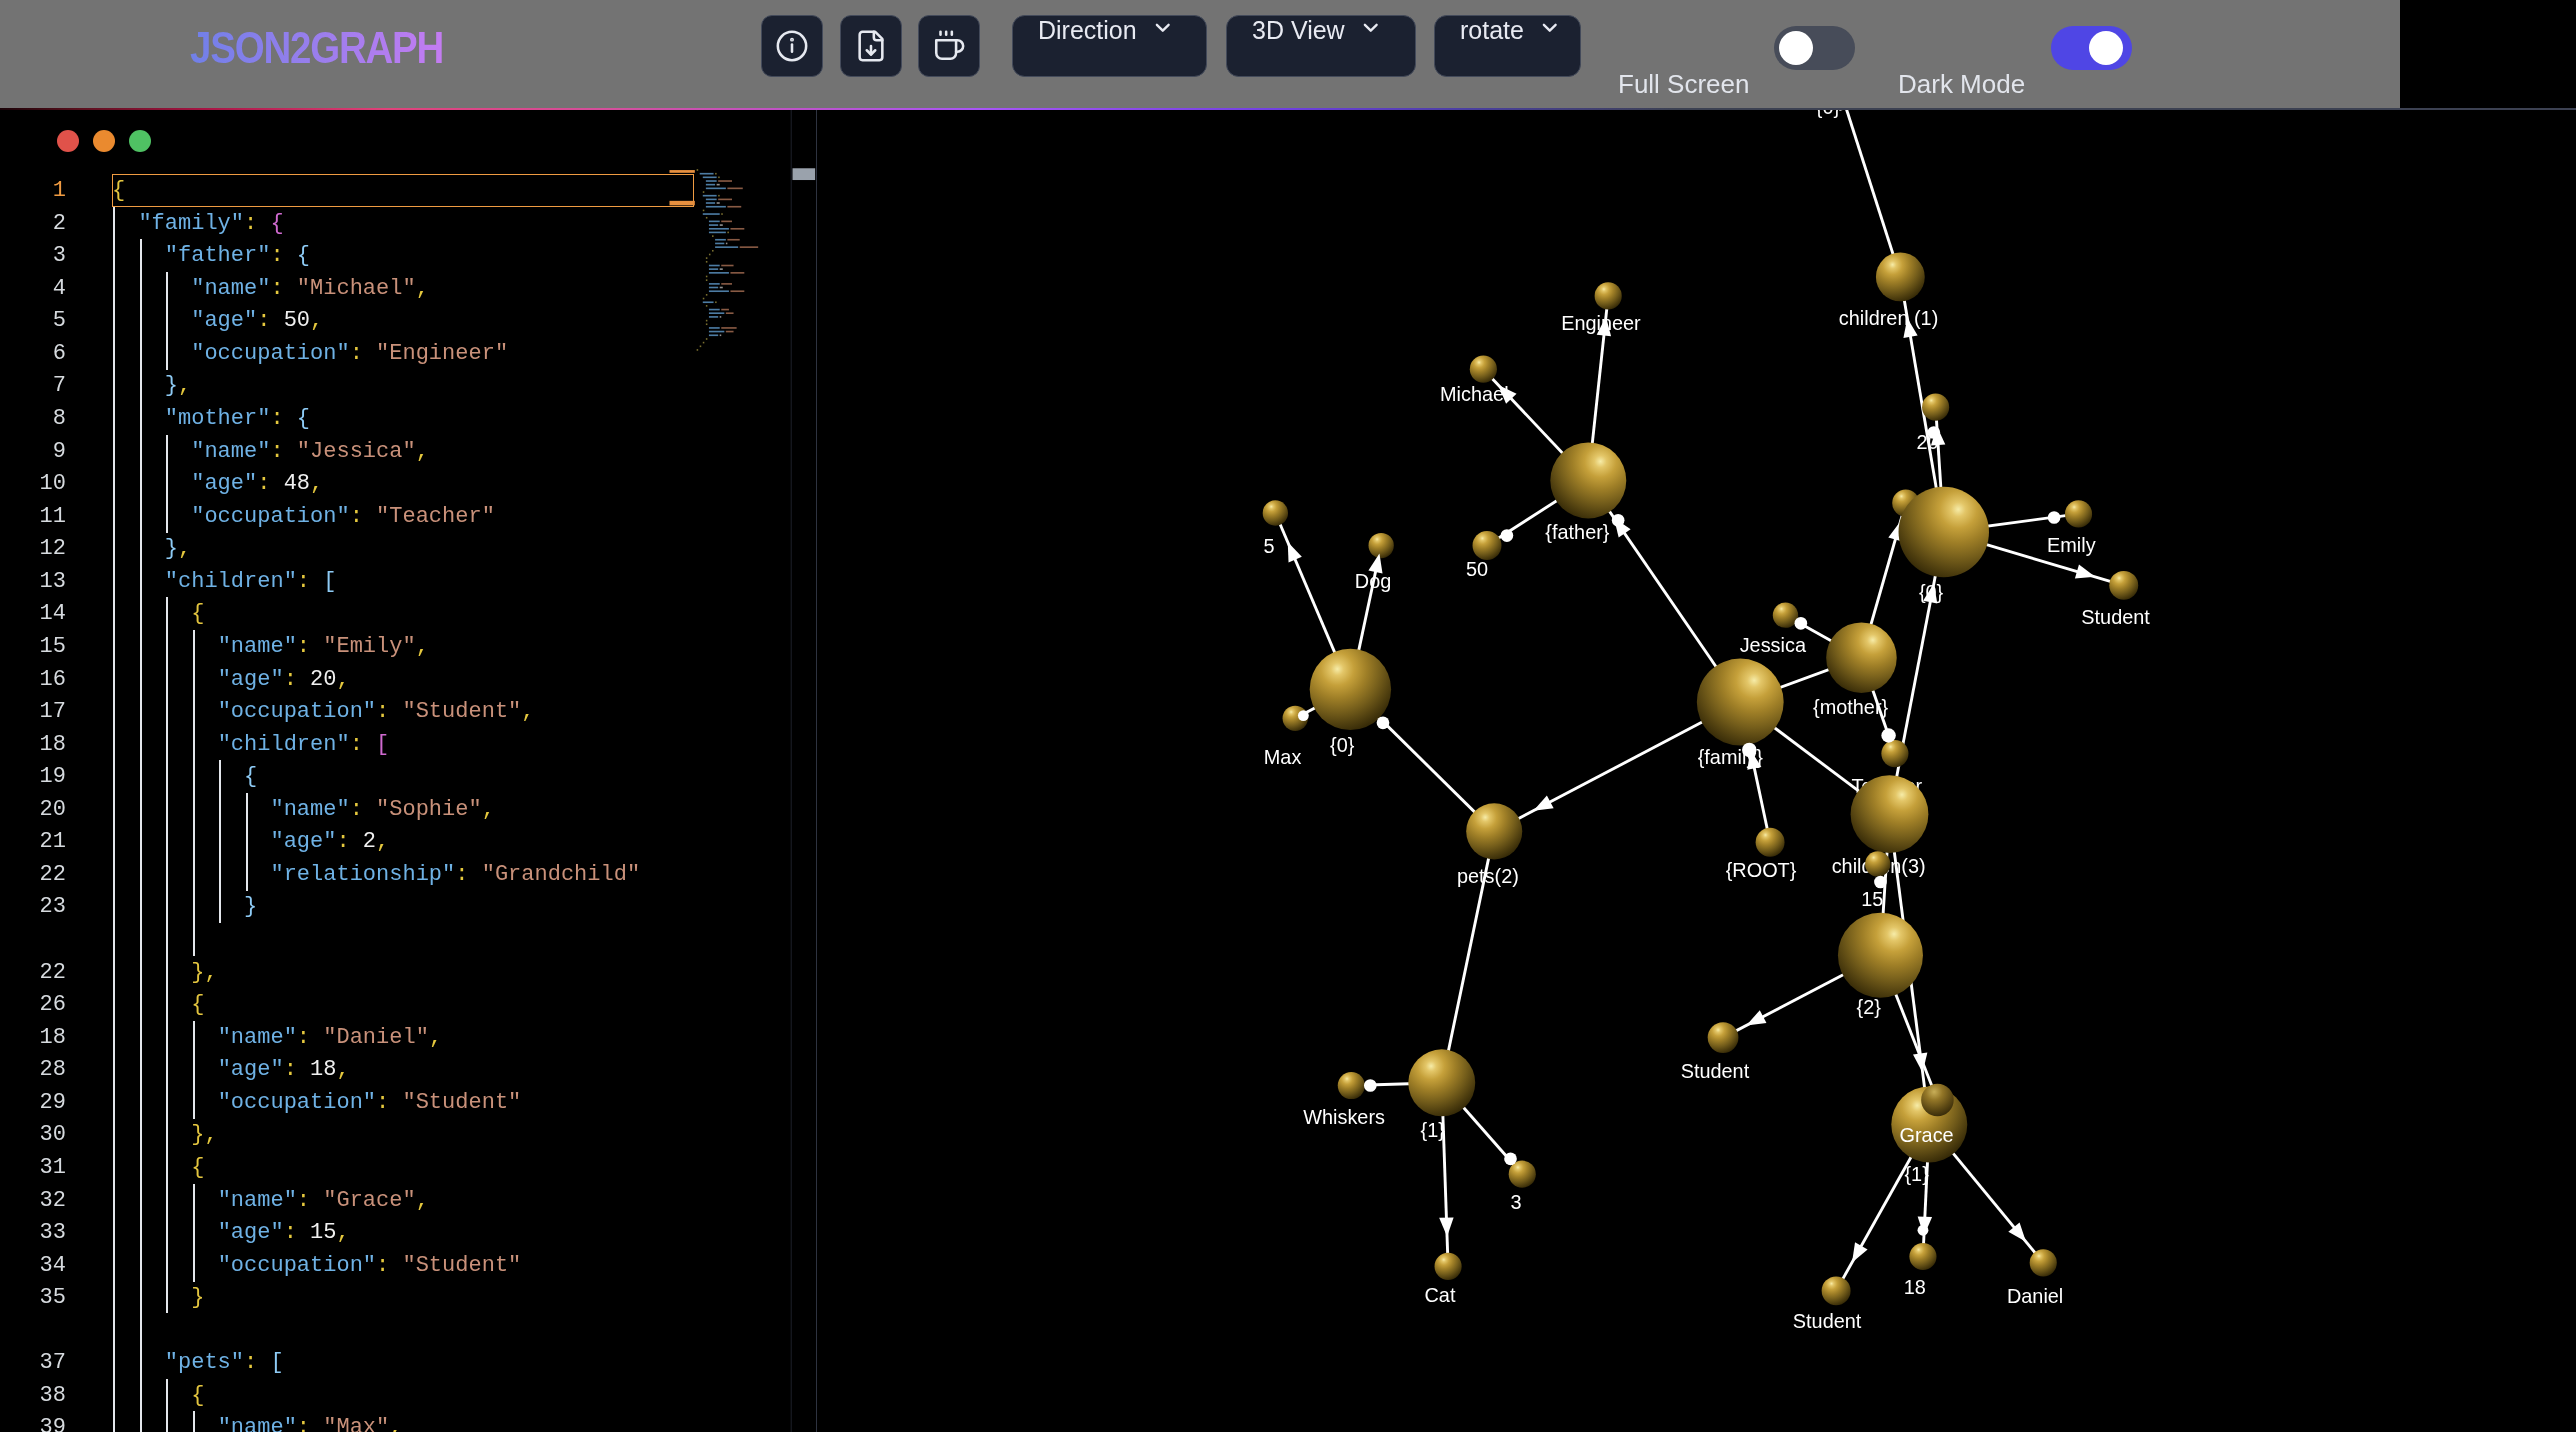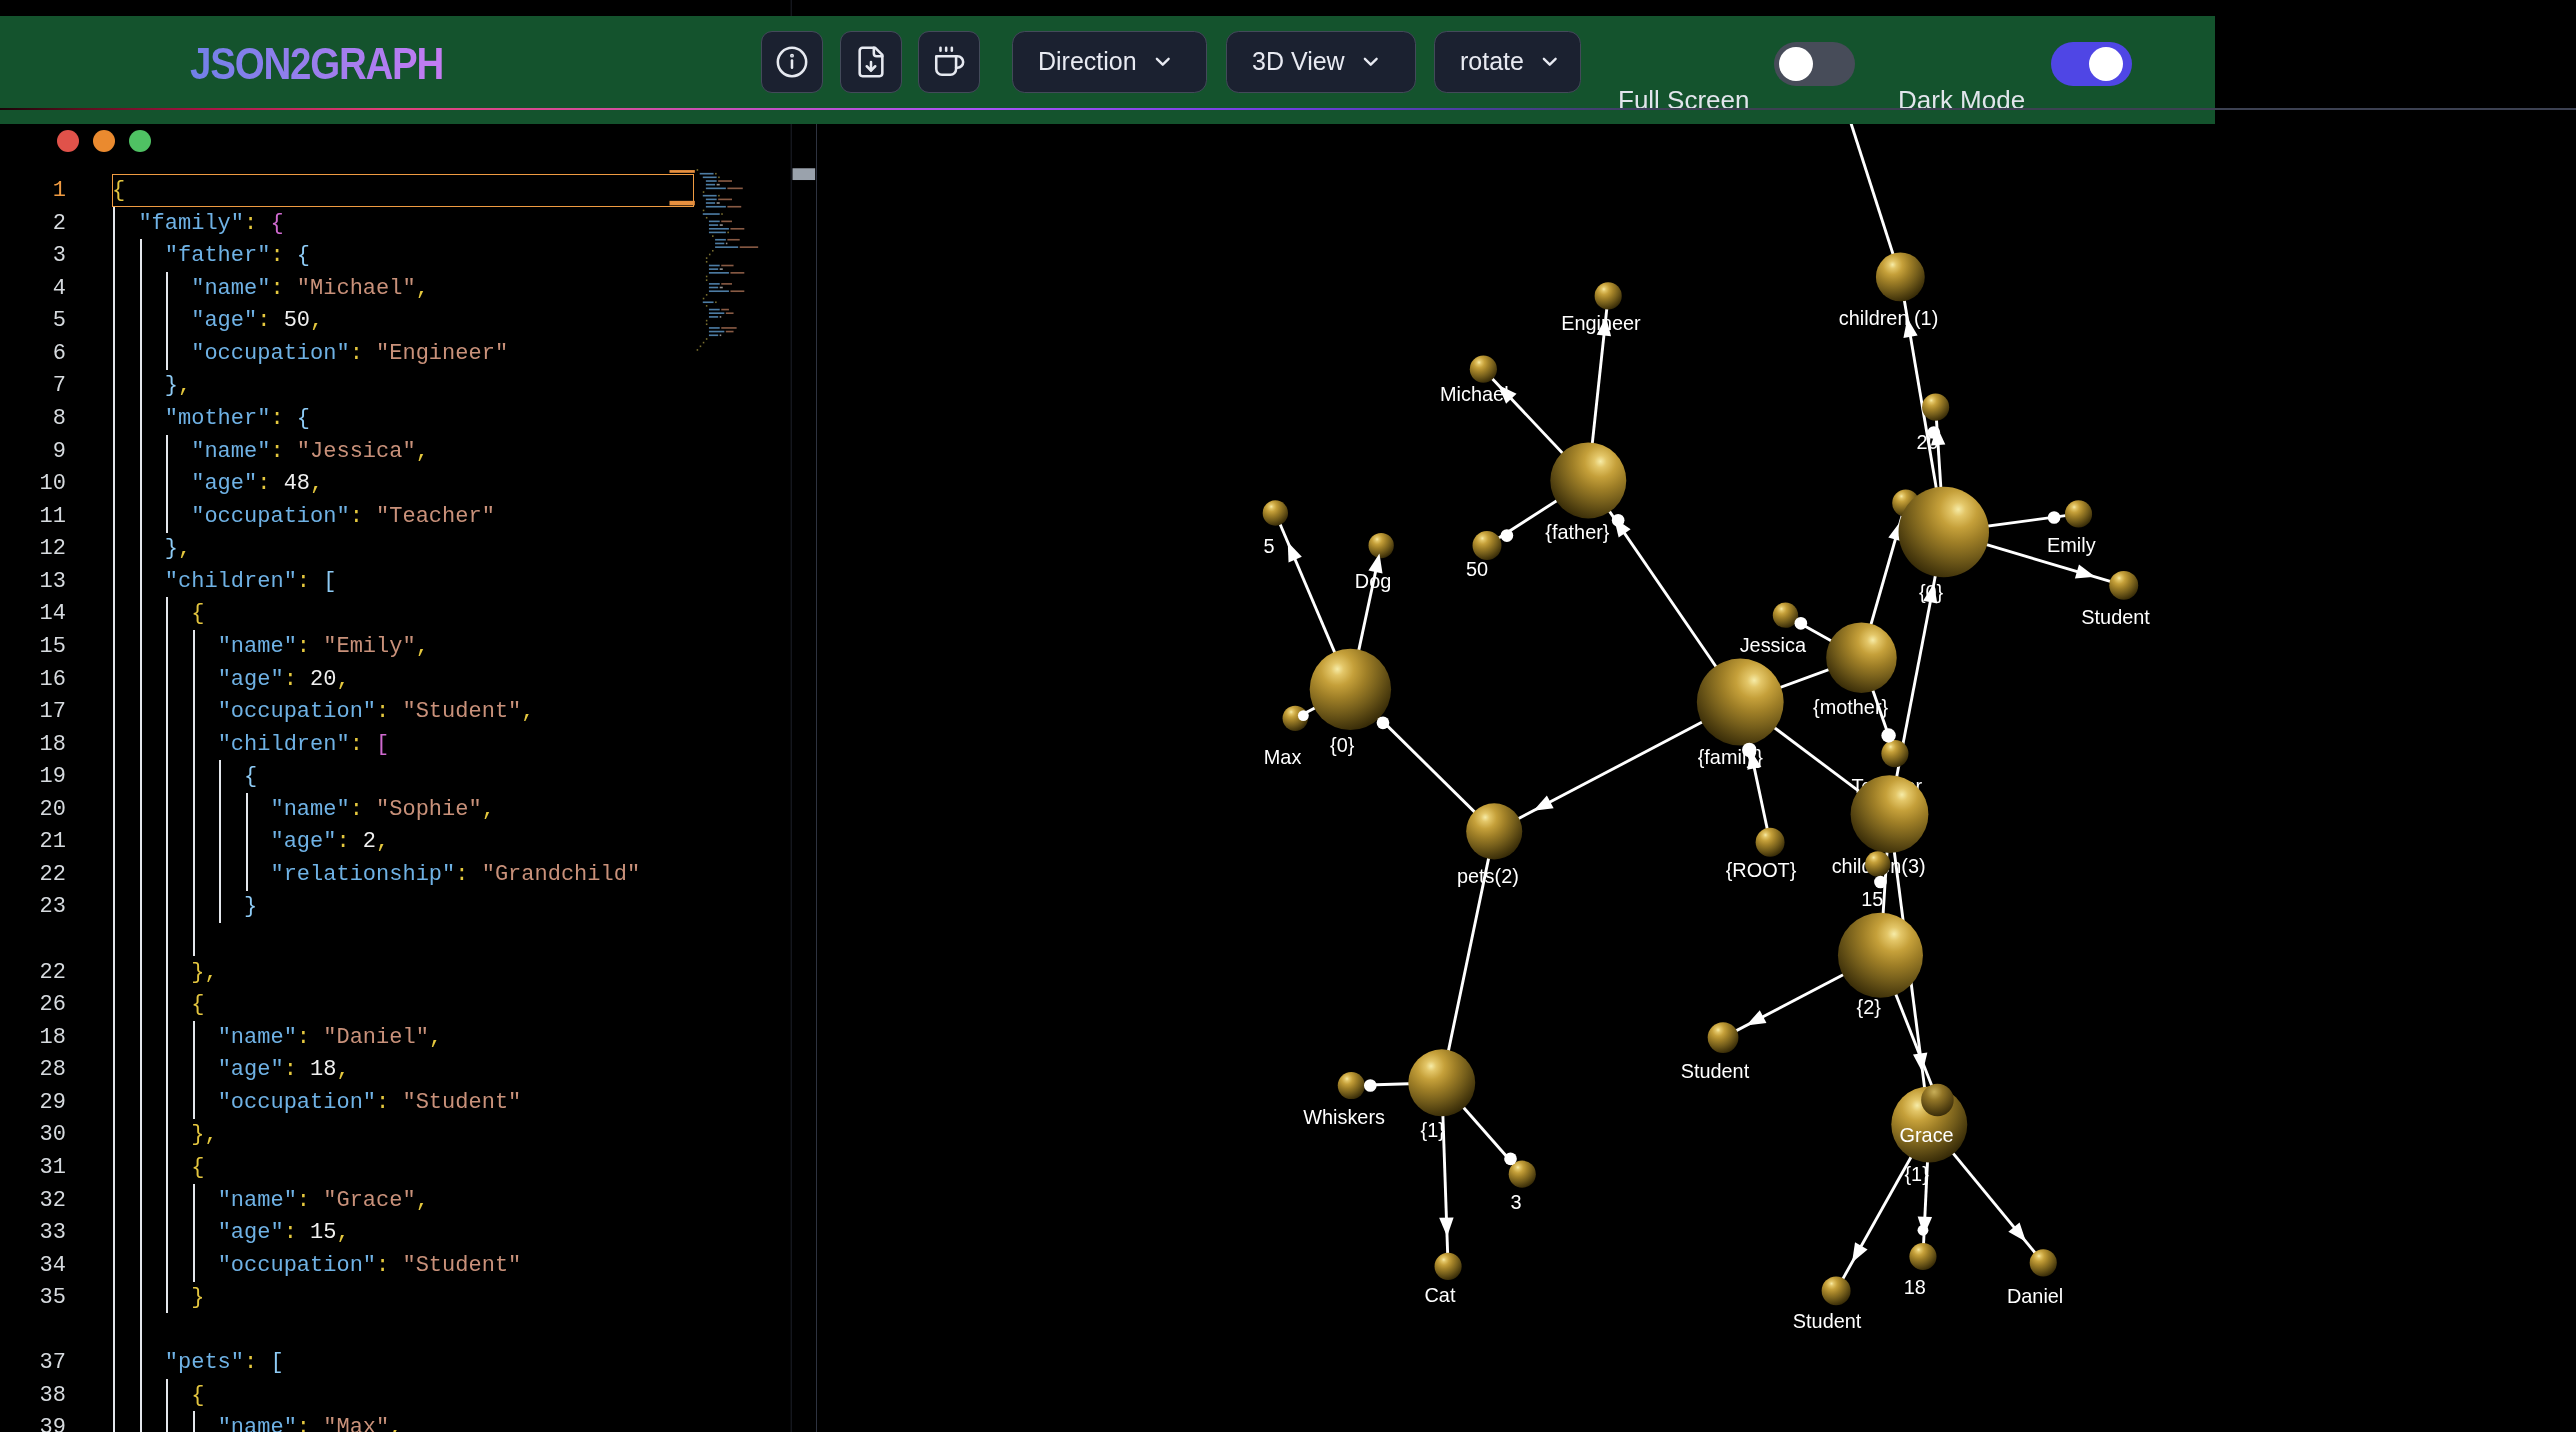--- a/index.html
+++ b/index.html
@@ -1,29 +1,29 @@
 <!DOCTYPE html>
 <html style="font-size:14.5px"><head><meta charset="utf-8">
 <style>
 * { margin:0; padding:0; box-sizing:border-box; -webkit-font-smoothing:antialiased; }
 html,body { width:2576px; height:1433px; background:#000; overflow:hidden;
   font-family:"Liberation Sans", sans-serif; }
 #graphwrap { position:absolute; left:0; top:0; width:2576px; height:1433px; z-index:1; }
 .glab text { fill:#fff; font-family:"Liberation Sans",sans-serif; font-size:22px; text-anchor:middle; }
 #editor { position:absolute; left:0; top:109px; width:817px; height:1323px; background:#000;
   border-right:1.8px solid #2e3340; z-index:5; }
-#header { position:absolute; left:0; top:16px; width:2215px; height:108px; background:#14532d; z-index:10; }
+#header { position:absolute; left:0; top:0; width:2400px; height:108px; background:#737373; z-index:10; }
 #hborder { position:absolute; left:0; top:108px; width:2576px; height:2.3px; z-index:11;
   background:linear-gradient(90deg,#1a0308 0%,#58101d 3%,#a81545 8%,#e0417a 15%,#d44f9e 24%,#a855f7 38%,#6f3fe0 50%,#4a3fa0 57%,#3c4152 65%,#3c4152 100%); }
 #logo { position:absolute; left:190px; top:22px; font-size:45px; font-weight:bold; letter-spacing:-1.4px; transform:scaleX(0.855); transform-origin:left center;
   background:linear-gradient(90deg,#7080e8,#c47cf2); -webkit-background-clip:text; background-clip:text; color:transparent; }
 .ibtn { position:absolute; top:14.5px; width:62px; height:62px; border:1.4px solid #434a5a; border-radius:11px; background:#1b2130; }
 .ibtn svg { position:absolute; left:50%; top:50%; transform:translate(-50%,-50%); }
 .drop { position:absolute; top:14.5px; height:62px; border:1.4px solid #434a5a; border-radius:12.7px; background:#1b2130;
-  color:#e8eaf2; font-size:25px; display:flex; align-items:center; }
+  color:#e8eaf2; font-size:25px; display:flex; }
 .drop span { padding-left:25px; }
 .drop svg { margin-left:14.5px; }
 .hlabel { position:absolute; top:0; height:97px; line-height:97px; color:#e2e5ec; font-size:26px;margin-top:36px; }
 .toggle { position:absolute; top:26px; width:81px; height:44px; border-radius:22px; }
 .knob { position:absolute; top:5px; width:34px; height:34px; border-radius:50%; background:#fff; }
 #newedit { position:absolute; left:2157px; top:15.4px; width:239px; height:65px; border-radius:14.5px;
   background:linear-gradient(90deg,#6a46e8,#a832f0); color:#fff; font-size:26px; }
 #newedit span { position:absolute; left:31px; top:0; line-height:63px; }
 #newedit svg { position:absolute; right:25px; top:17px; }
 .dot { position:absolute; width:22px; height:22px; border-radius:50%; top:21px; }

